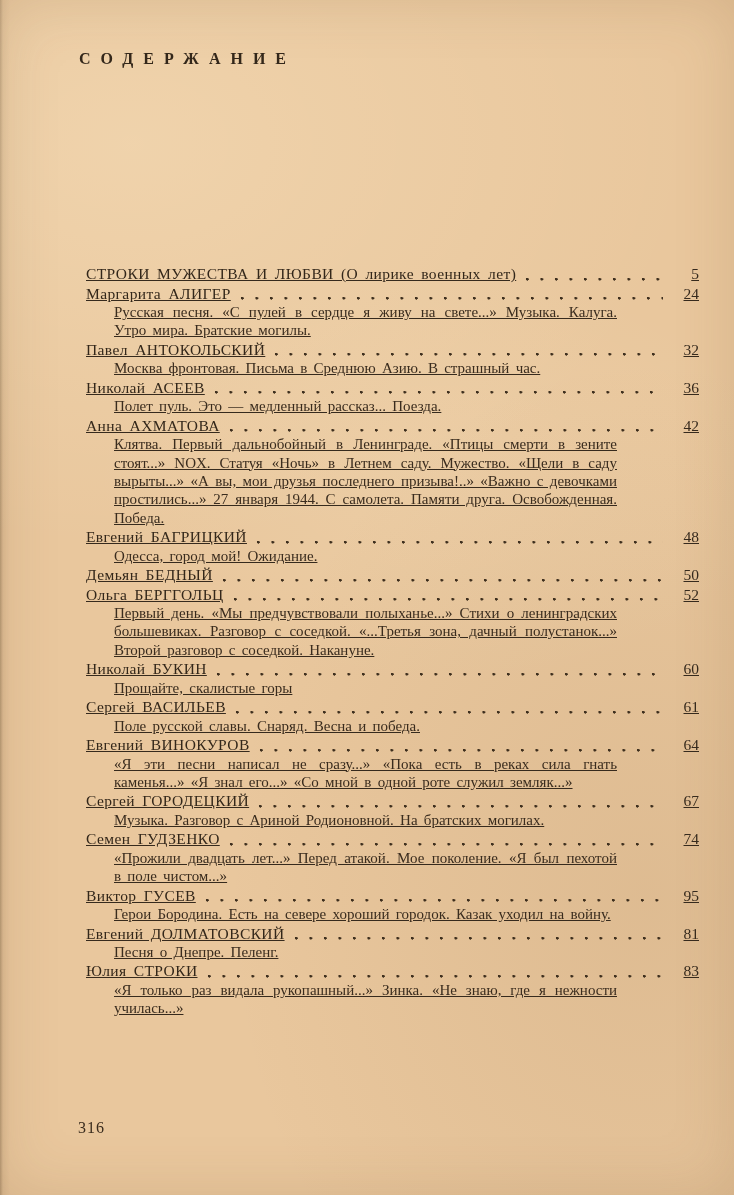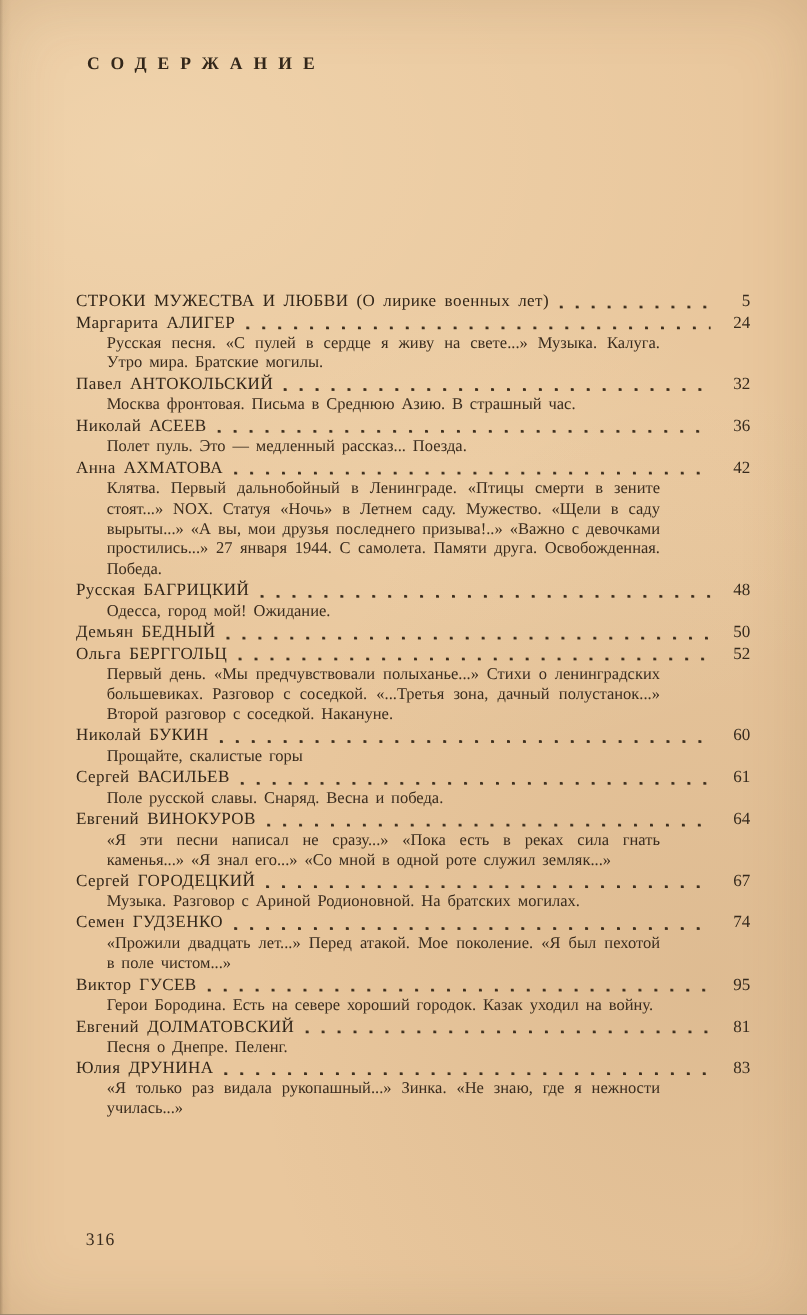--- a/index.html
+++ b/index.html
@@ -27,23 +27,24 @@
     position: absolute;
     left: 79px;
     top: 50px;
     font-size: 16px;
     font-weight: bold;
     letter-spacing: 10px;
     color: #33271a;
   }
   .toc {
     position: absolute;
-    left: 69px;
+    left: 86px;
     top: 265px;
     width: 613px; 
+    text-decoration: underline;
   }
   .entry { margin: 0 0 1px 0; }
   .author-row {
     display: flex;
     align-items: baseline;
     font-size: 15.5px;
     line-height: 18.5px;
     white-space: nowrap;
   }
   .author {
@@ -131,21 +132,21 @@
       <div class="author-row">
         <span class="author">Анна АХМАТОВА</span>
         <span class="leader"></span>
         <span class="pagenum">42</span>
       </div>
       <div class="works">Клятва. Первый дальнобойный в Ленинграде. «Птицы смерти в зените стоят...» NOX. Статуя «Ночь» в Летнем саду. Мужество. «Щели в саду вырыты...» «А вы, мои друзья последнего призыва!..» «Важно с девочками простились...» 27 января 1944. С самолета. Памяти друга. Освобожденная. Победа.</div>
     </div>
 
     <div class="entry">
       <div class="author-row">
-        <span class="author">Русская БАГРИЦКИЙ</span>
+        <span class="author">Евгений БАГРИЦКИЙ</span>
         <span class="leader"></span>
         <span class="pagenum">48</span>
       </div>
       <div class="works">Одесса, город мой! Ожидание.</div>
     </div>
 
     <div class="entry">
       <div class="author-row">
         <span class="author">Демьян БЕДНЫЙ</span>
         <span class="leader"></span>
@@ -221,21 +222,21 @@
       <div class="author-row">
         <span class="author">Евгений ДОЛМАТОВСКИЙ</span>
         <span class="leader"></span>
         <span class="pagenum">81</span>
       </div>
       <div class="works">Песня о Днепре. Пеленг.</div>
     </div>
 
     <div class="entry">
       <div class="author-row">
-        <span class="author">Юлия ДРУНИНА</span>
+        <span class="author">Юлия СТРОКИ</span>
         <span class="leader"></span>
         <span class="pagenum">83</span>
       </div>
       <div class="works">«Я только раз видала рукопашный...» Зинка. «Не знаю, где я нежности училась...»</div>
     </div>
   </div>
 
   <div class="folio">316</div>
 </div>
 

